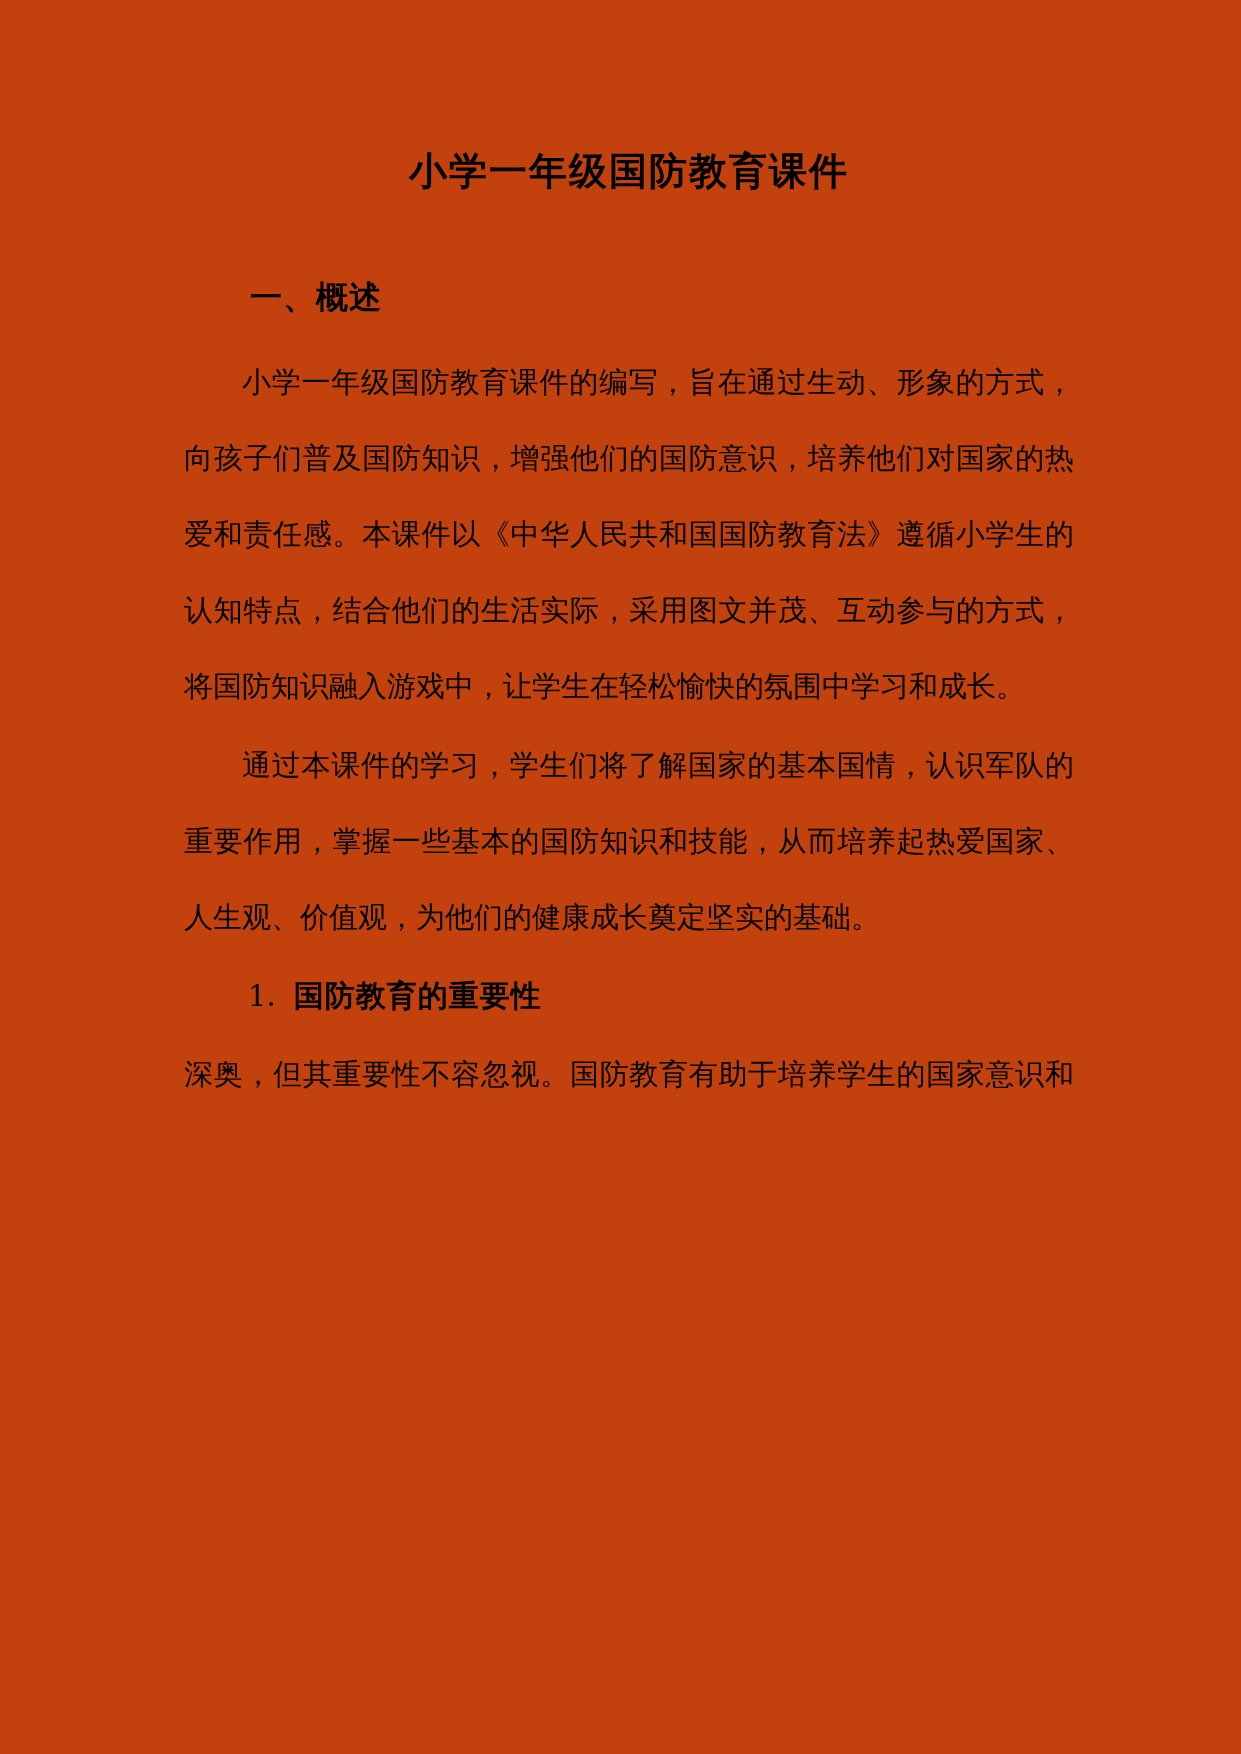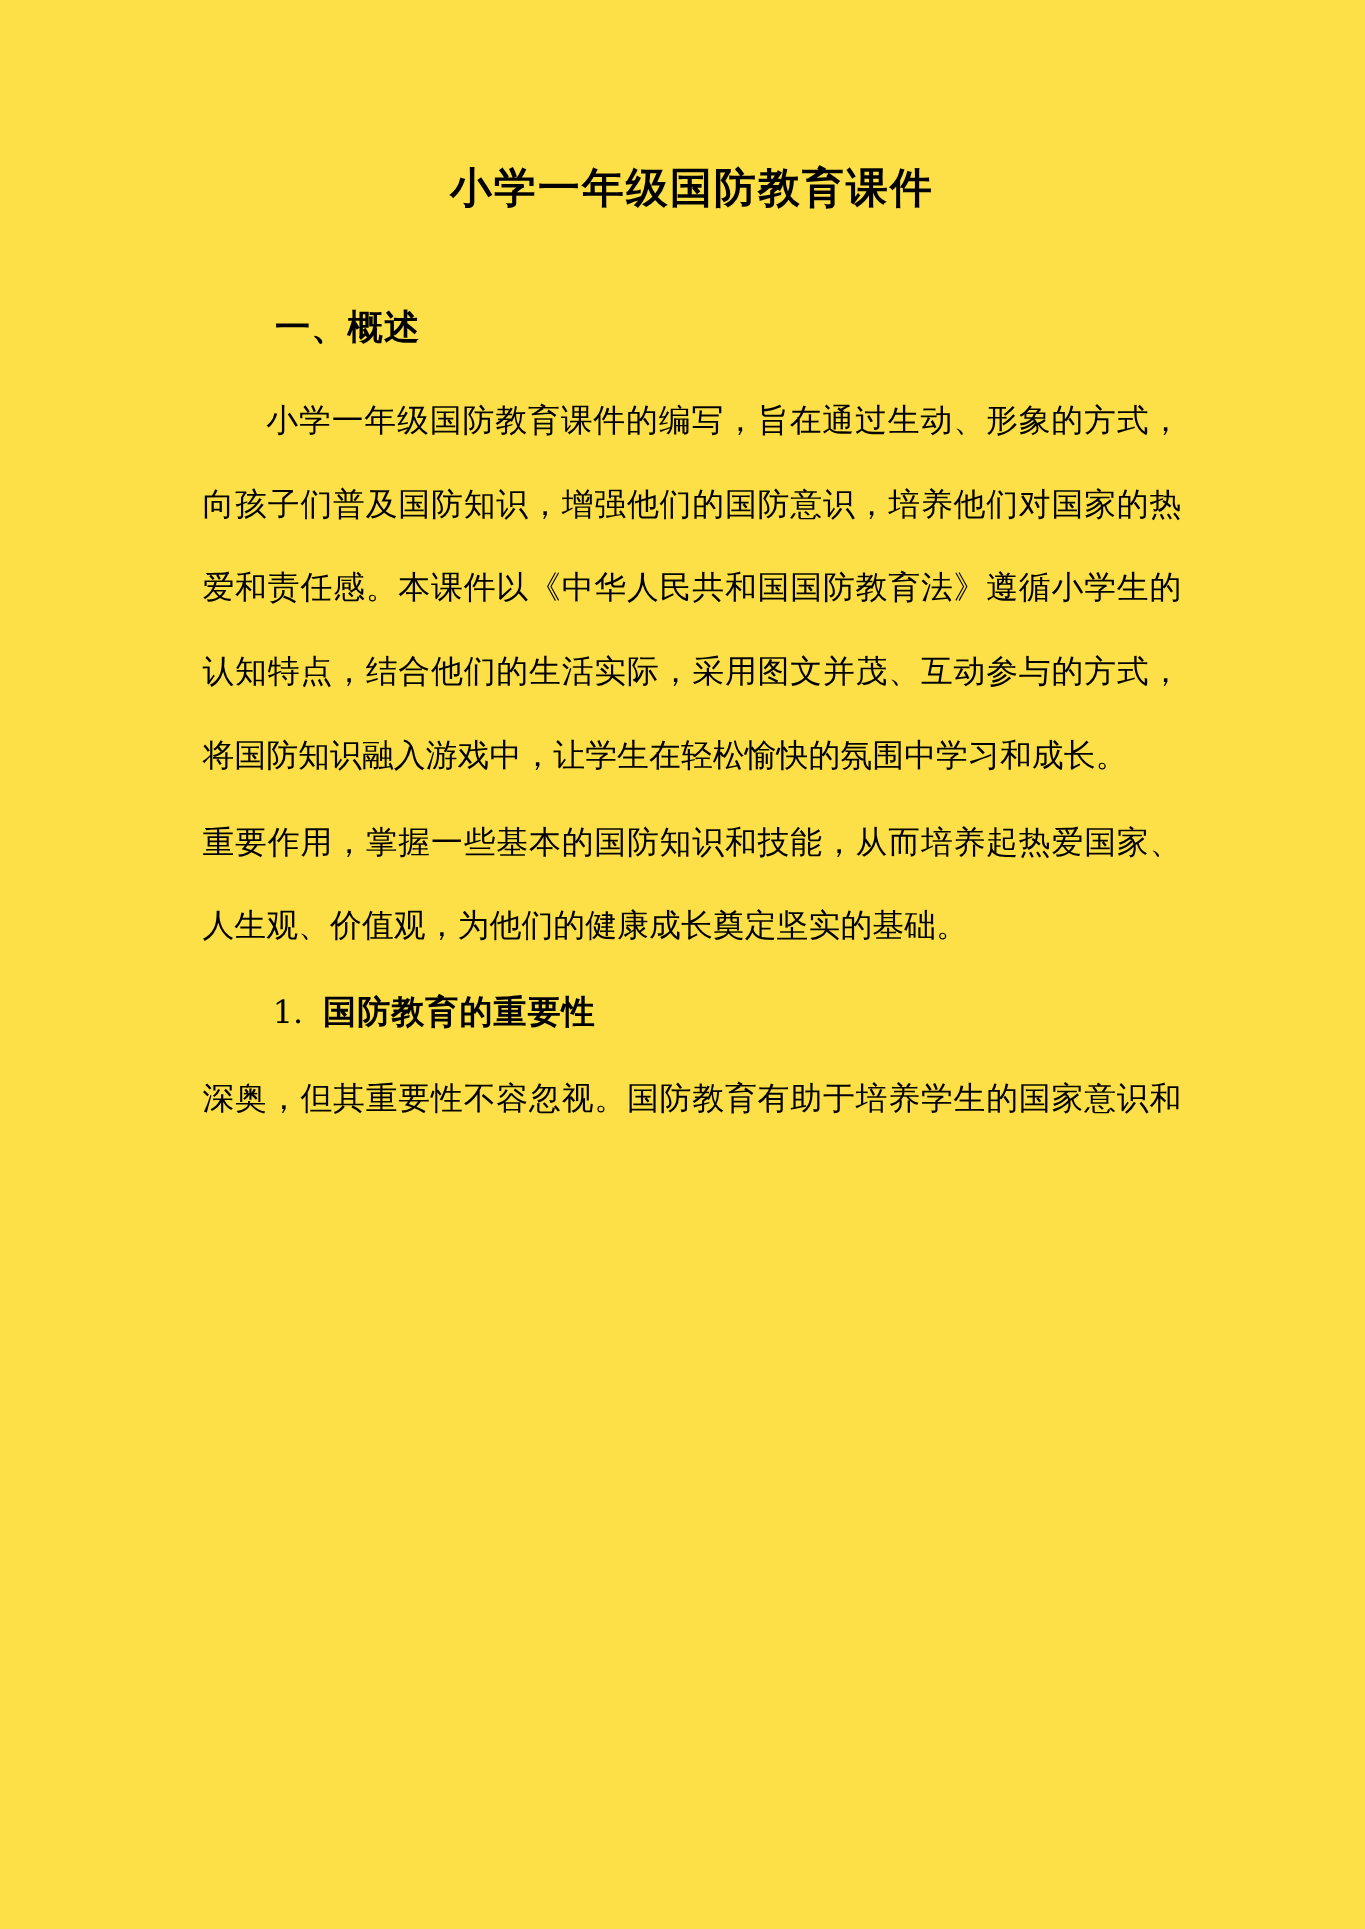--- a/index.html
+++ b/index.html
@@ -4,21 +4,21 @@
 <style>
   html, body {
     margin: 0;
     padding: 0;
     background: #ffffff;
   }
   .page {
     position: relative;
     width: 1241px;
     height: 1754px;
-    background: #fde047;
+    background: #c2410c;
     color: #000000;
     font-family: "DejaVu Serif", "Liberation Serif", serif;
     box-sizing: border-box;
     padding: 0 167px 0 184px;
     overflow: hidden;
   }
   .doc-title {
     margin-top: 143px;
     height: 56px;
     line-height: 56px;
@@ -82,20 +82,21 @@
   <div class="para p1">
     <div class="ln ind">小学一年级国防教育课件的编写，旨在通过生动、形象的方式，</div>
     <div class="ln">向孩子们普及国防知识，增强他们的国防意识，培养他们对国家的热</div>
     <div class="ln">爱和责任感。本课件以《中华人民共和国国防教育法》遵循小学生的</div>
     <div class="ln">认知特点，结合他们的生活实际，采用图文并茂、互动参与的方式，</div>
     <div class="ln end">将国防知识融入游戏中，让学生在轻松愉快的氛围中学习和成长。</div>
   </div>
 
 
   <div class="para">
+    <div class="ln ind">通过本课件的学习，学生们将了解国家的基本国情，认识军队的</div>
     <div class="ln">重要作用，掌握一些基本的国防知识和技能，从而培养起热爱国家、</div>
     <div class="ln end">人生观、价值观，为他们的健康成长奠定坚实的基础。</div>
   </div>
 
   <div class="h2">
     <span class="h2num">1.</span><span class="h2txt">国防教育的重要性</span>
   </div>
 
   <div class="para p4">
     <div class="ln">深奥，但其重要性不容忽视。国防教育有助于培养学生的国家意识和</div>

